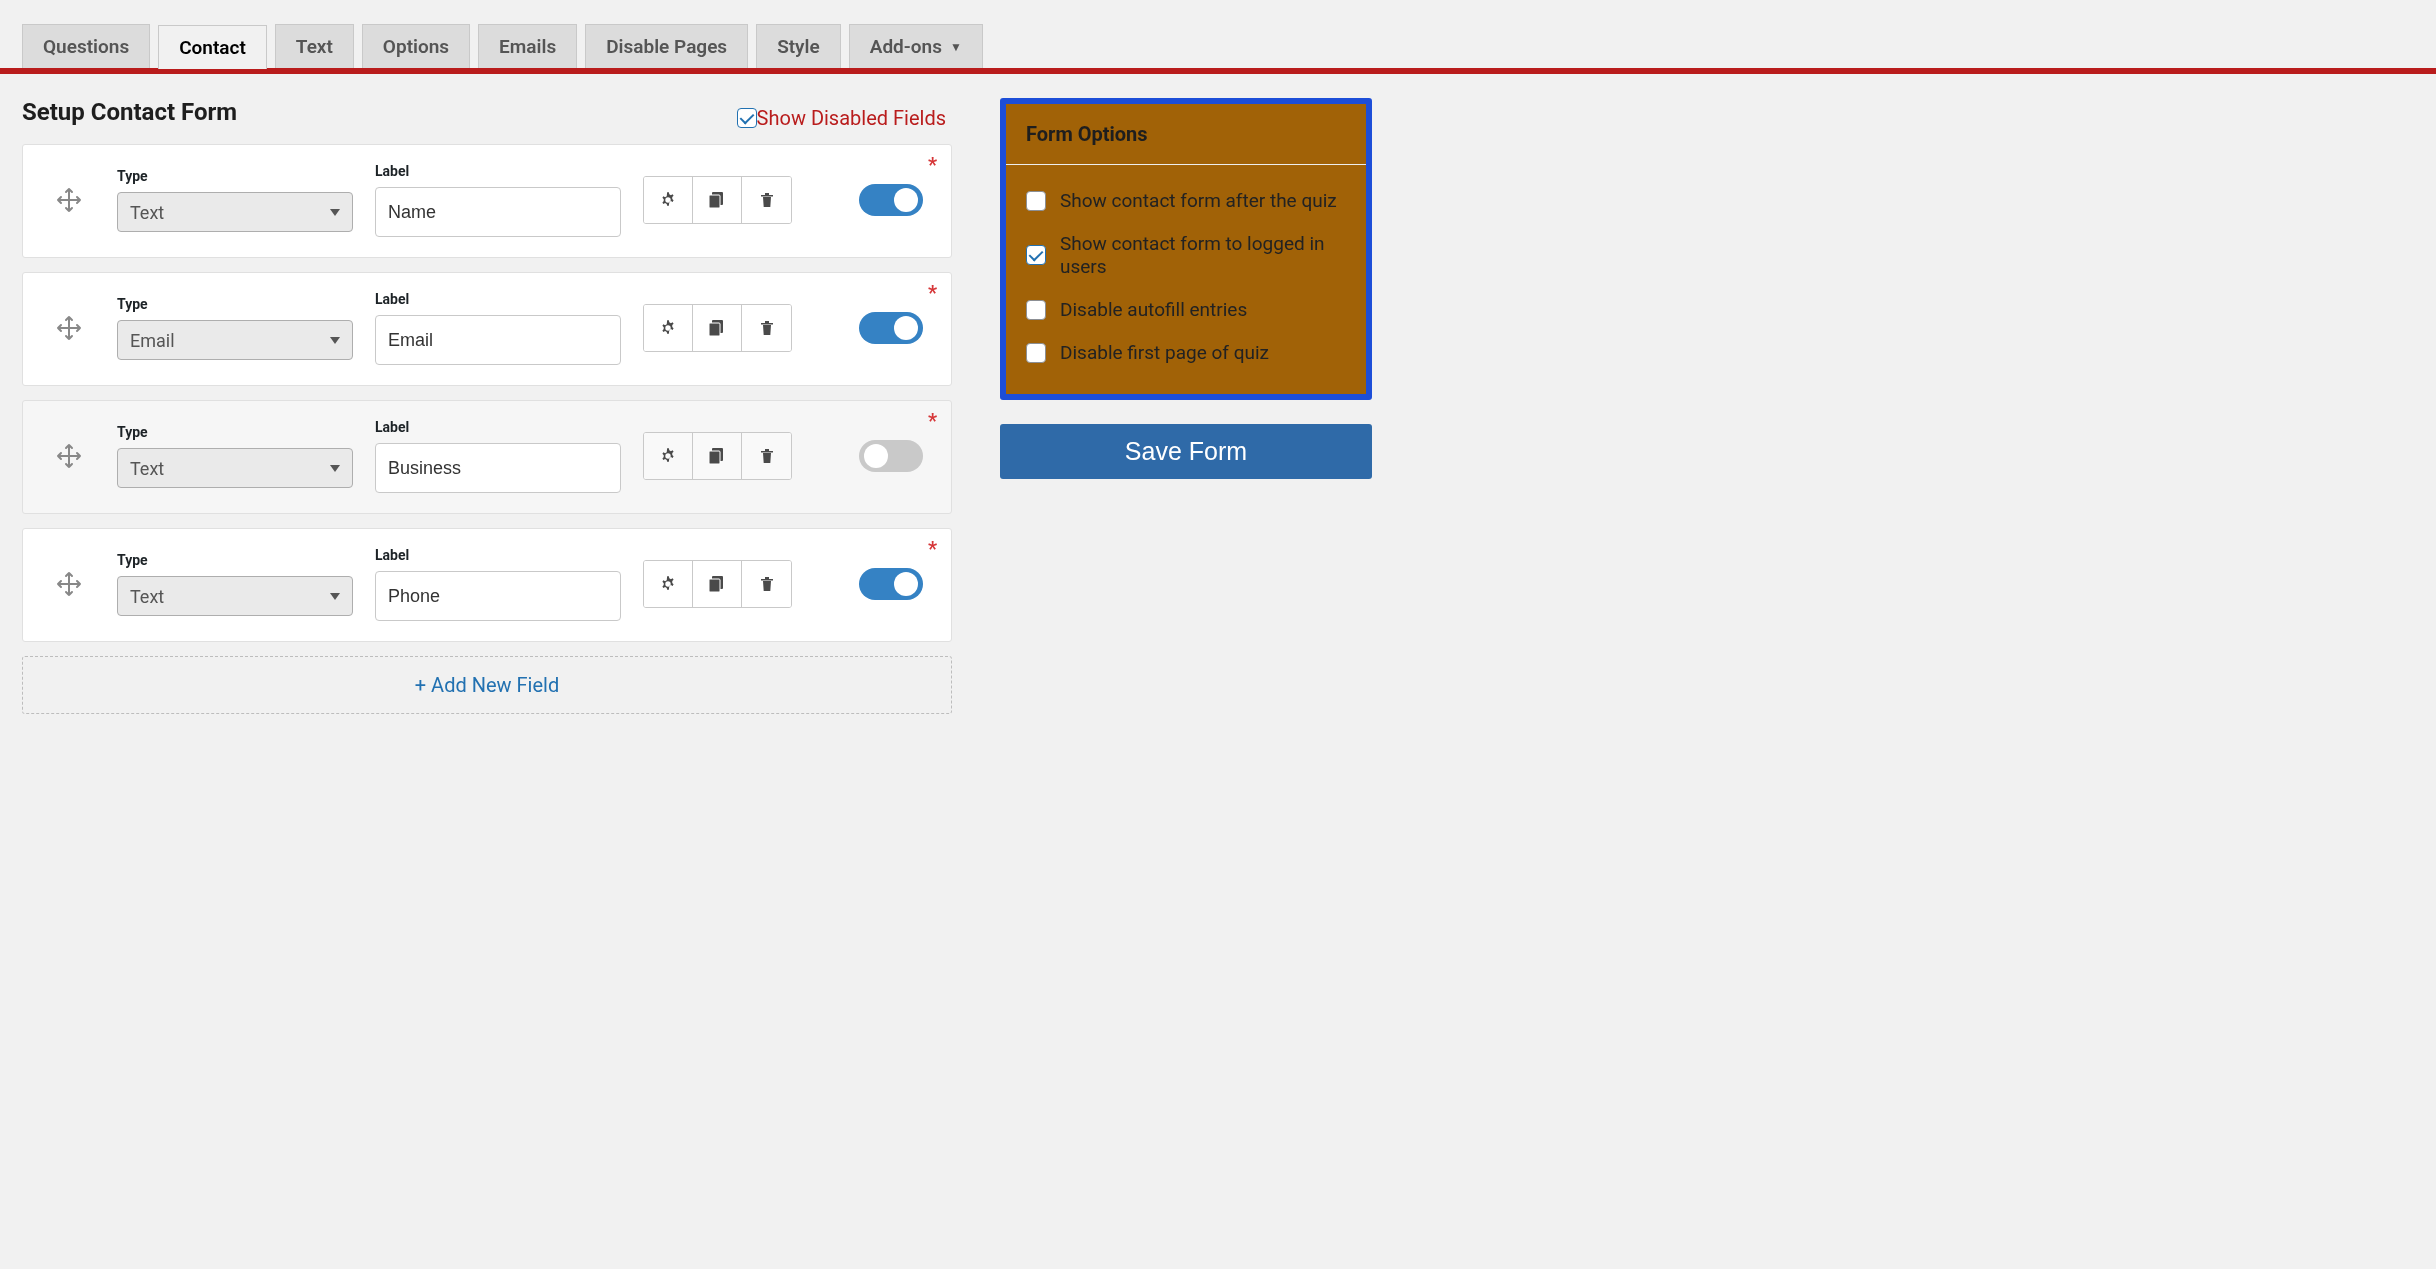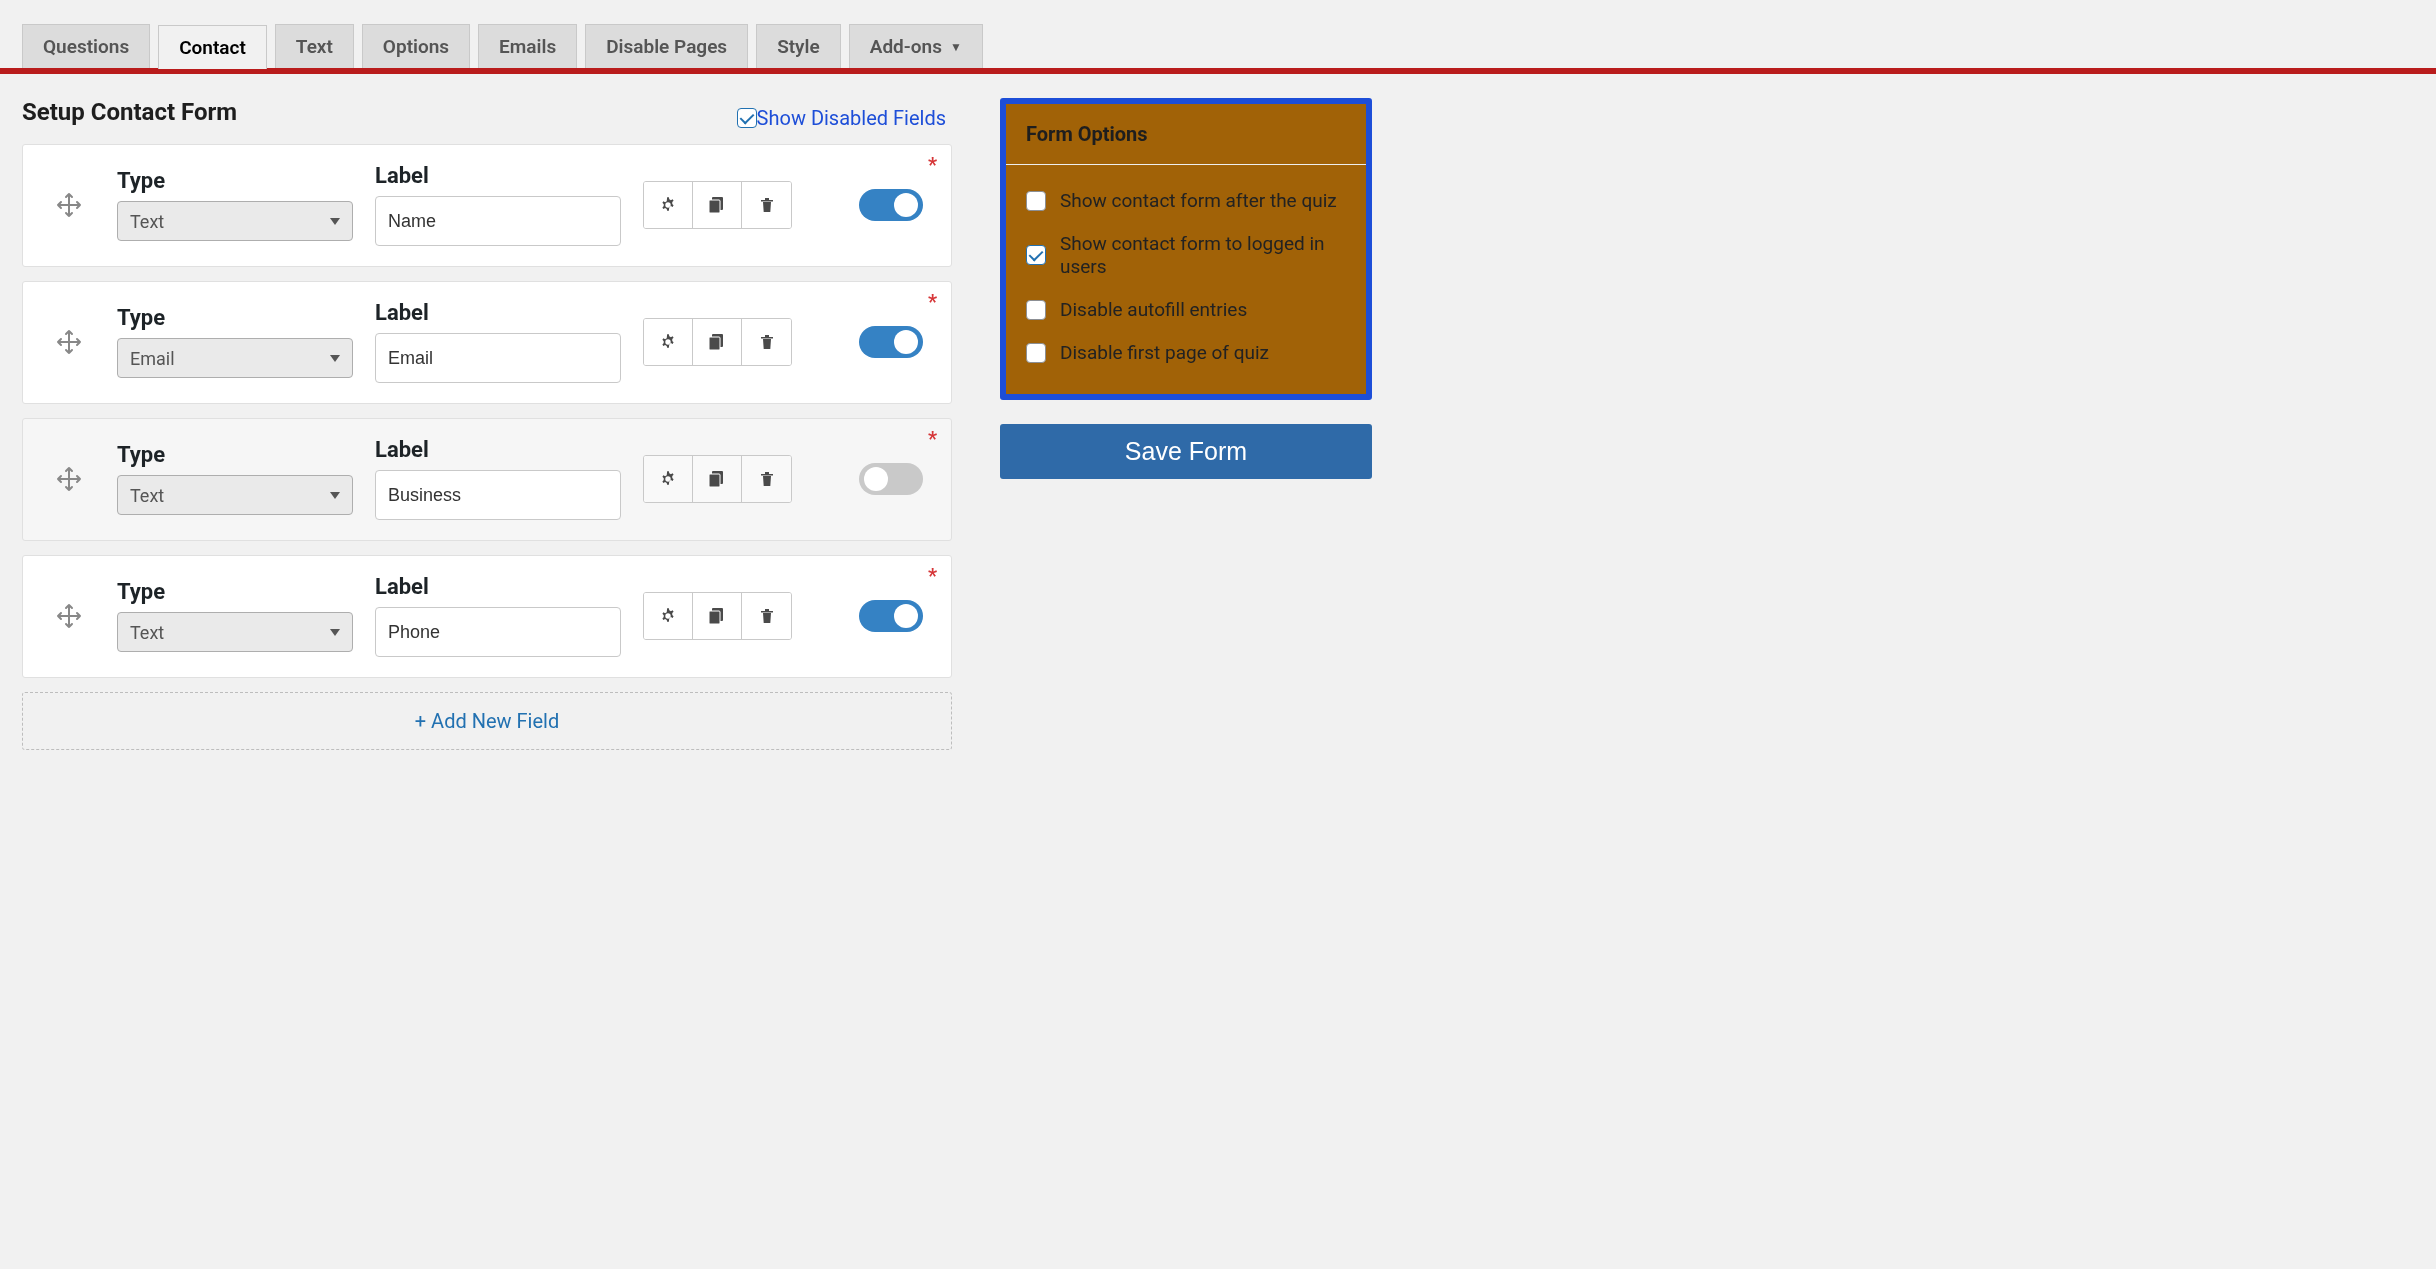--- a/index.html
+++ b/index.html
@@ -58,21 +58,21 @@
     margin-bottom: 10px;
   }
 
   .show-disabled-row {
     display: flex;
     justify-content: flex-end;
     align-items: center;
     margin-bottom: 14px;
     margin-top: -30px;
     font-size: 20px;
-    color: #1d4ed8;
+    color: #b91c1c;
     padding-right: 6px;
   }
 
   
   .chk {
     width: 20px; height: 20px;
     border: 1.5px solid #2271b1;
     border-radius: 4px;
     display: inline-flex;
     align-items: center;
@@ -117,21 +117,21 @@
   .drag {
     color: #888;
     display: flex;
     align-items: center;
     justify-content: center;
     cursor: grab;
   }
   .drag svg { width: 28px; height: 28px; stroke: #888; }
 
   .col-label {
-    font-size: 22px;
+    font-size: 14px;
     font-weight: 700;
     margin-bottom: 8px;
     color: #1d2327;
   }
   .col { display: flex; flex-direction: column; }
 
   .select {
     position: relative;
     height: 40px;
     border: 1px solid #aeaeae;

